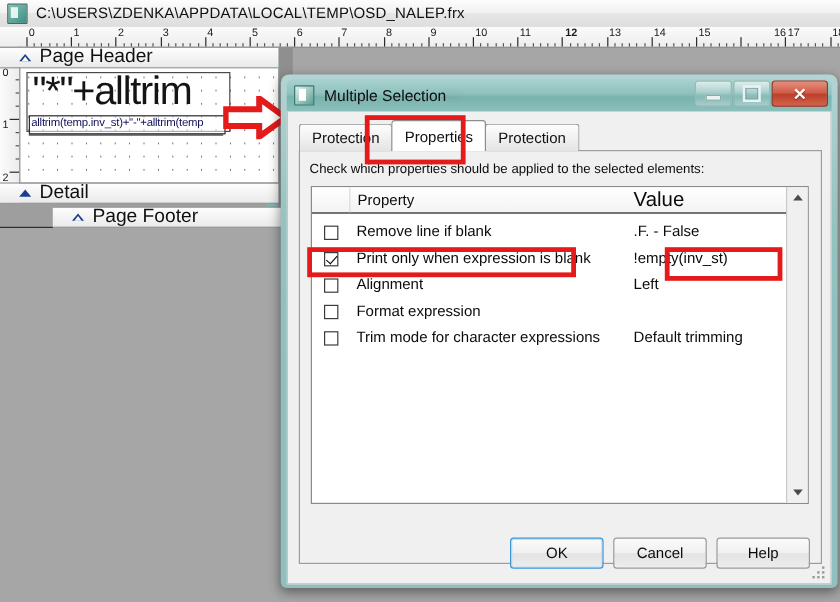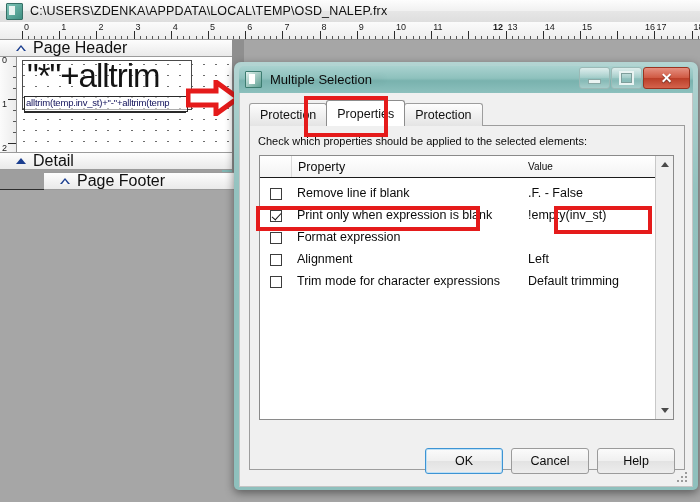--- a/index.html
+++ b/index.html
@@ -430,21 +430,21 @@
   .grid-head {
     display: flex;
     height: 21px;
     background: linear-gradient(to bottom,#ffffff,#f3f3f3);
     border-bottom: 1px solid #1b1b1b;
   }
   .gh-check { width: 31px; border-right: 1px solid #dadada; }
   .gh-prop { flex: 1; display: flex; align-items: center; padding-left: 6px;
              font-size: 12.5px; color: #0b0b0b; }
   .gh-val { width: 127px; display: flex; align-items: center; padding-left: 5px;
-            font-size: 10px; color: #0b0b0b; }
+            font-size: 17px; color: #0b0b0b; }
   .grow {
     display: flex;
     height: 22px;
     align-items: flex-end;
   }
   .gr-check {
     width: 31px;
     display: flex;
     align-items: center;
     justify-content: center;
@@ -645,21 +645,21 @@
         <div class="tick min" style="left: 418.8px;"></div>
         <div class="tick min" style="left: 425px;"></div>
         <div class="tick maj" style="left: 431.2px;"></div>
         <div class="lbl" style="left: 433.2px;">11</div>
         <div class="tick min" style="left: 437.4px;"></div>
         <div class="tick min" style="left: 443.6px;"></div>
         <div class="tick min" style="left: 449.8px;"></div>
         <div class="tick min" style="left: 456px;"></div>
         <div class="tick min" style="left: 462.2px;"></div>
         <div class="tick maj" style="left: 468.4px;"></div>
-        <div class="lbl" style="left: 493px; font-weight: bold;">12</div>
+        <div class="lbl" style="left: 471px; font-weight: bold;">12</div>
         <div class="tick min" style="left: 474.6px;"></div>
         <div class="tick min" style="left: 480.8px;"></div>
         <div class="tick min" style="left: 487px;"></div>
         <div class="tick min" style="left: 493.2px;"></div>
         <div class="tick min" style="left: 499.4px;"></div>
         <div class="tick maj" style="left: 505.6px;"></div>
         <div class="lbl" style="left: 507.6px;">13</div>
         <div class="tick min" style="left: 511.8px;"></div>
         <div class="tick min" style="left: 518px;"></div>
         <div class="tick min" style="left: 524.2px;"></div>
@@ -806,30 +806,30 @@
               <span class="cbox checked"></span>
             </div>
             <div class="gr-prop">Print only when expression is blank</div>
             <div class="gr-val">!empty(inv_st)</div>
           </div>
 
           <div class="grow">
             <div class="gr-check">
               <span class="cbox"></span>
             </div>
-            <div class="gr-prop">Format expression</div>
-            <div class="gr-val"></div>
+            <div class="gr-prop">Alignment</div>
+            <div class="gr-val">Left</div>
           </div>
 
           <div class="grow">
             <div class="gr-check">
               <span class="cbox"></span>
             </div>
-            <div class="gr-prop">Alignment</div>
-            <div class="gr-val">Left</div>
+            <div class="gr-prop">Format expression</div>
+            <div class="gr-val"></div>
           </div>
 
           <div class="grow">
             <div class="gr-check">
               <span class="cbox"></span>
             </div>
             <div class="gr-prop">Trim mode for character expressions</div>
             <div class="gr-val">Default trimming</div>
           </div>
         </div>

